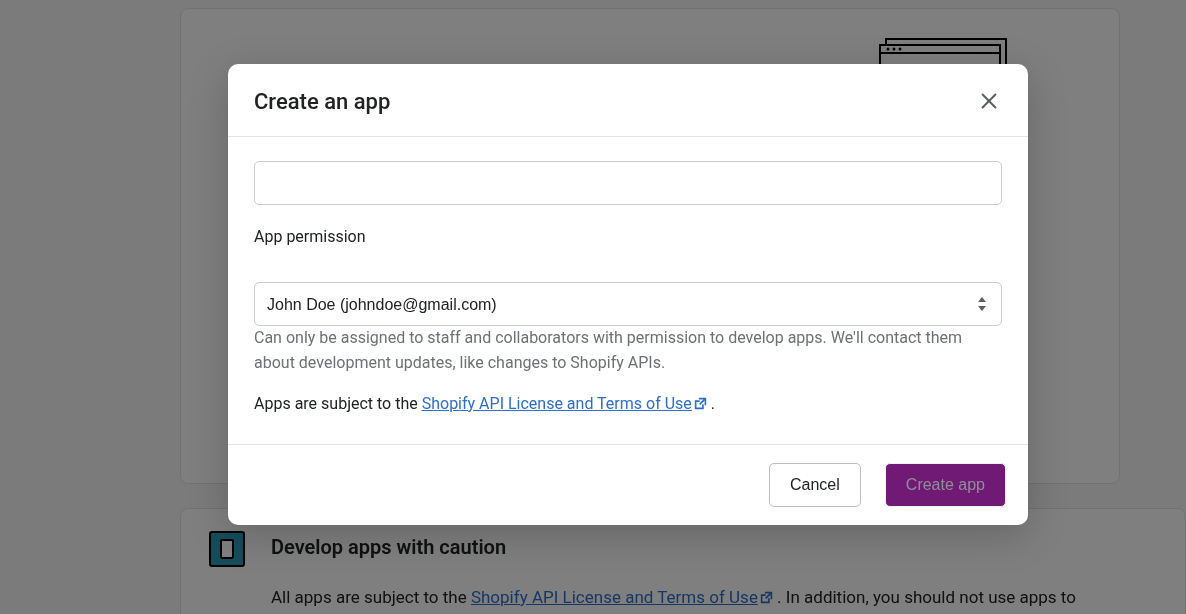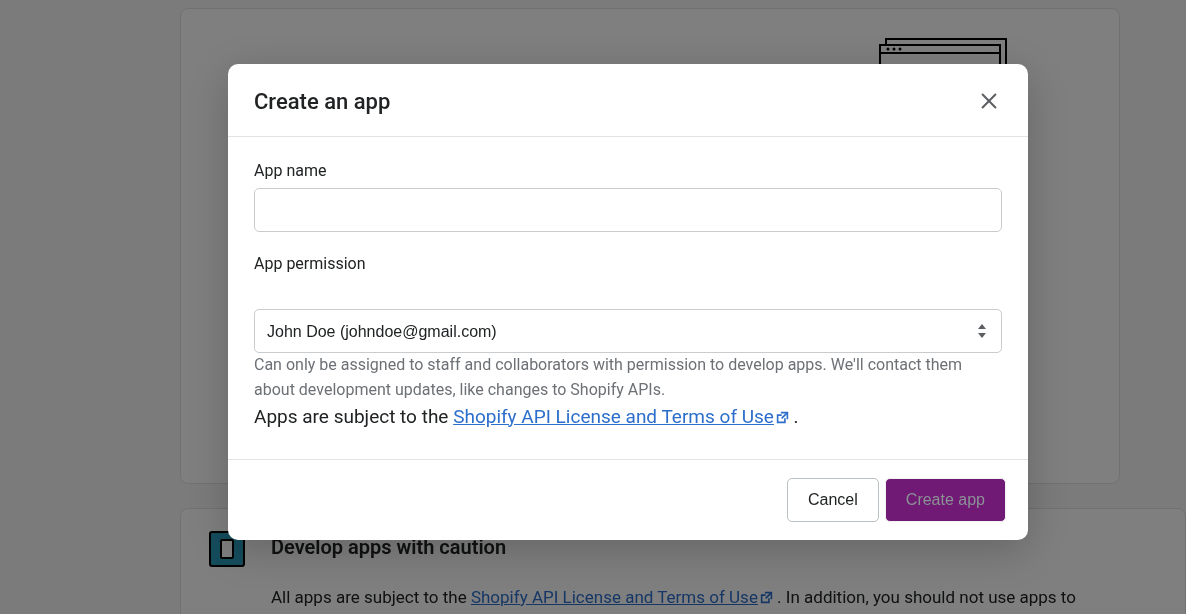--- a/index.html
+++ b/index.html
@@ -156,30 +156,31 @@
       transform: translateY(-50%);
       pointer-events: none;
       color: #5c5f62;
     }
     .help-text {
       font-size: 16px;
       color: #6d7175;
       line-height: 1.55;
     }
     .terms-text {
-      font-size: 19px;
-      color: #202223;
+      font-size: 16px;
+      color: #202223;
+      margin-top: 16px;
       line-height: 1.5;
     }
     .modal-footer {
       border-top: 1px solid #e1e3e5;
       padding: 18px 22px;
       display: flex;
       justify-content: flex-end;
-      gap: 6px;
+      gap: 24px;
     }
     .btn {
       height: 44px;
       padding: 0 20px;
       border-radius: 5px;
       font-size: 16px;
       font-weight: 500;
       cursor: pointer;
       display: inline-flex;
       align-items: center;
@@ -241,21 +242,20 @@
     <button class="close-btn">
       <svg viewBox="0 0 24 24" fill="none" stroke="currentColor" stroke-width="2.2" stroke-linecap="round">
         <line x1="5" y1="5" x2="19" y2="19"></line>
         <line x1="19" y1="5" x2="5" y2="19"></line>
       </svg>
     </button>
   </div>
 
   <div class="modal-body">
     <div class="form-group">
-      <label class="form-label">App name</label>
       <input type="text" class="form-input" value="" style="">
     </div>
 
     <div>
       <label class="form-label">App permission</label>
       <div class="select-wrap">
         <select class="form-input">
           <option>John Doe (johndoe@gmail.com)</option>
         </select>
         <svg class="select-caret" width="12" height="18" viewBox="0 0 12 18" fill="currentColor">

